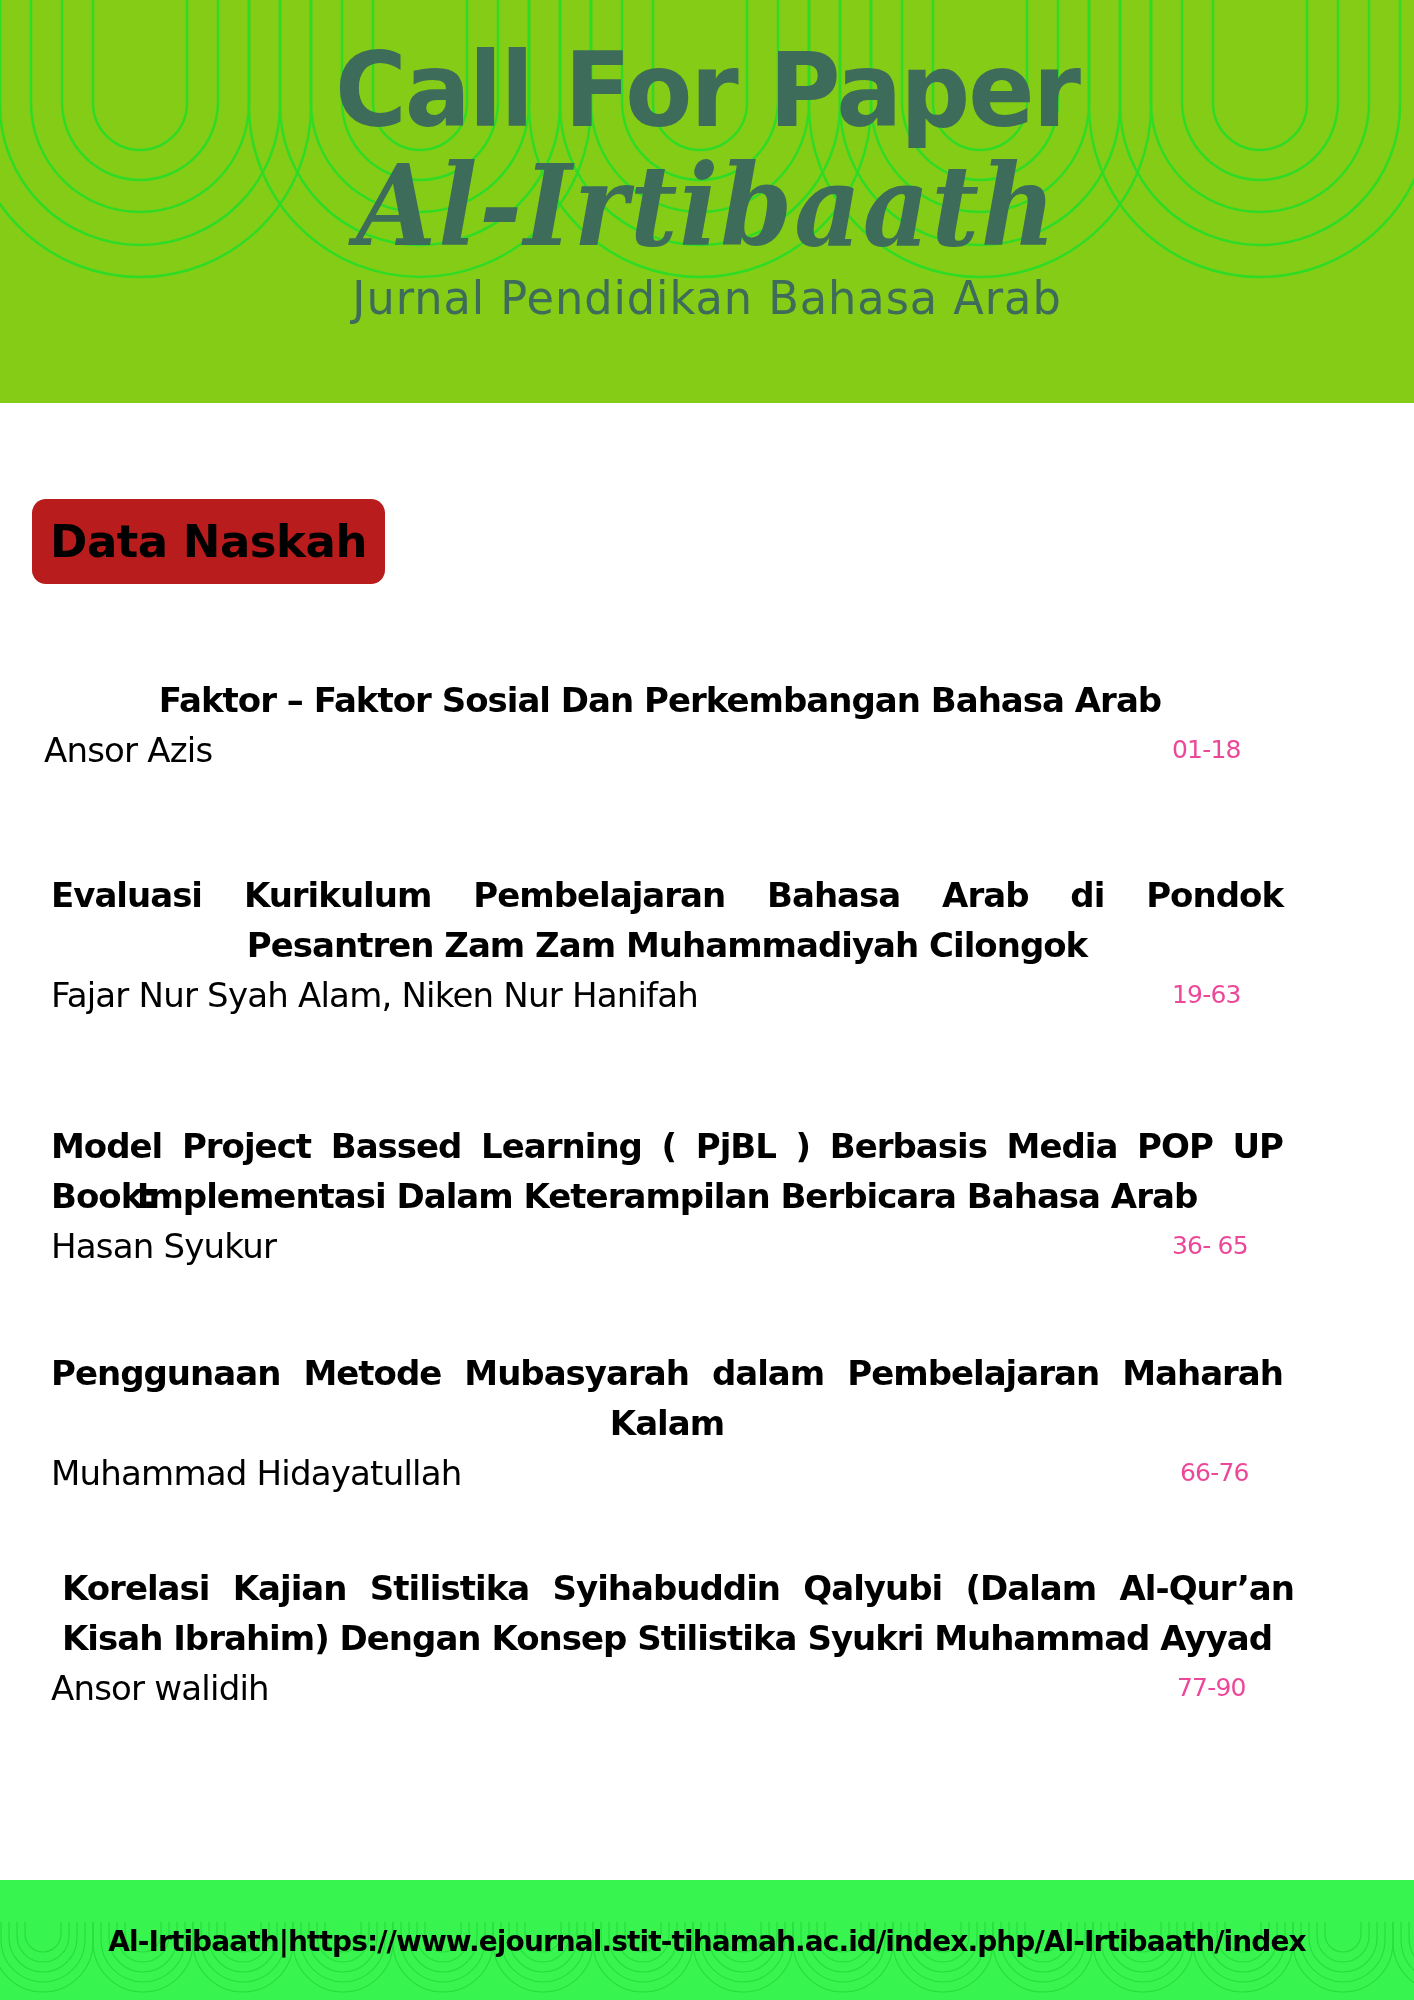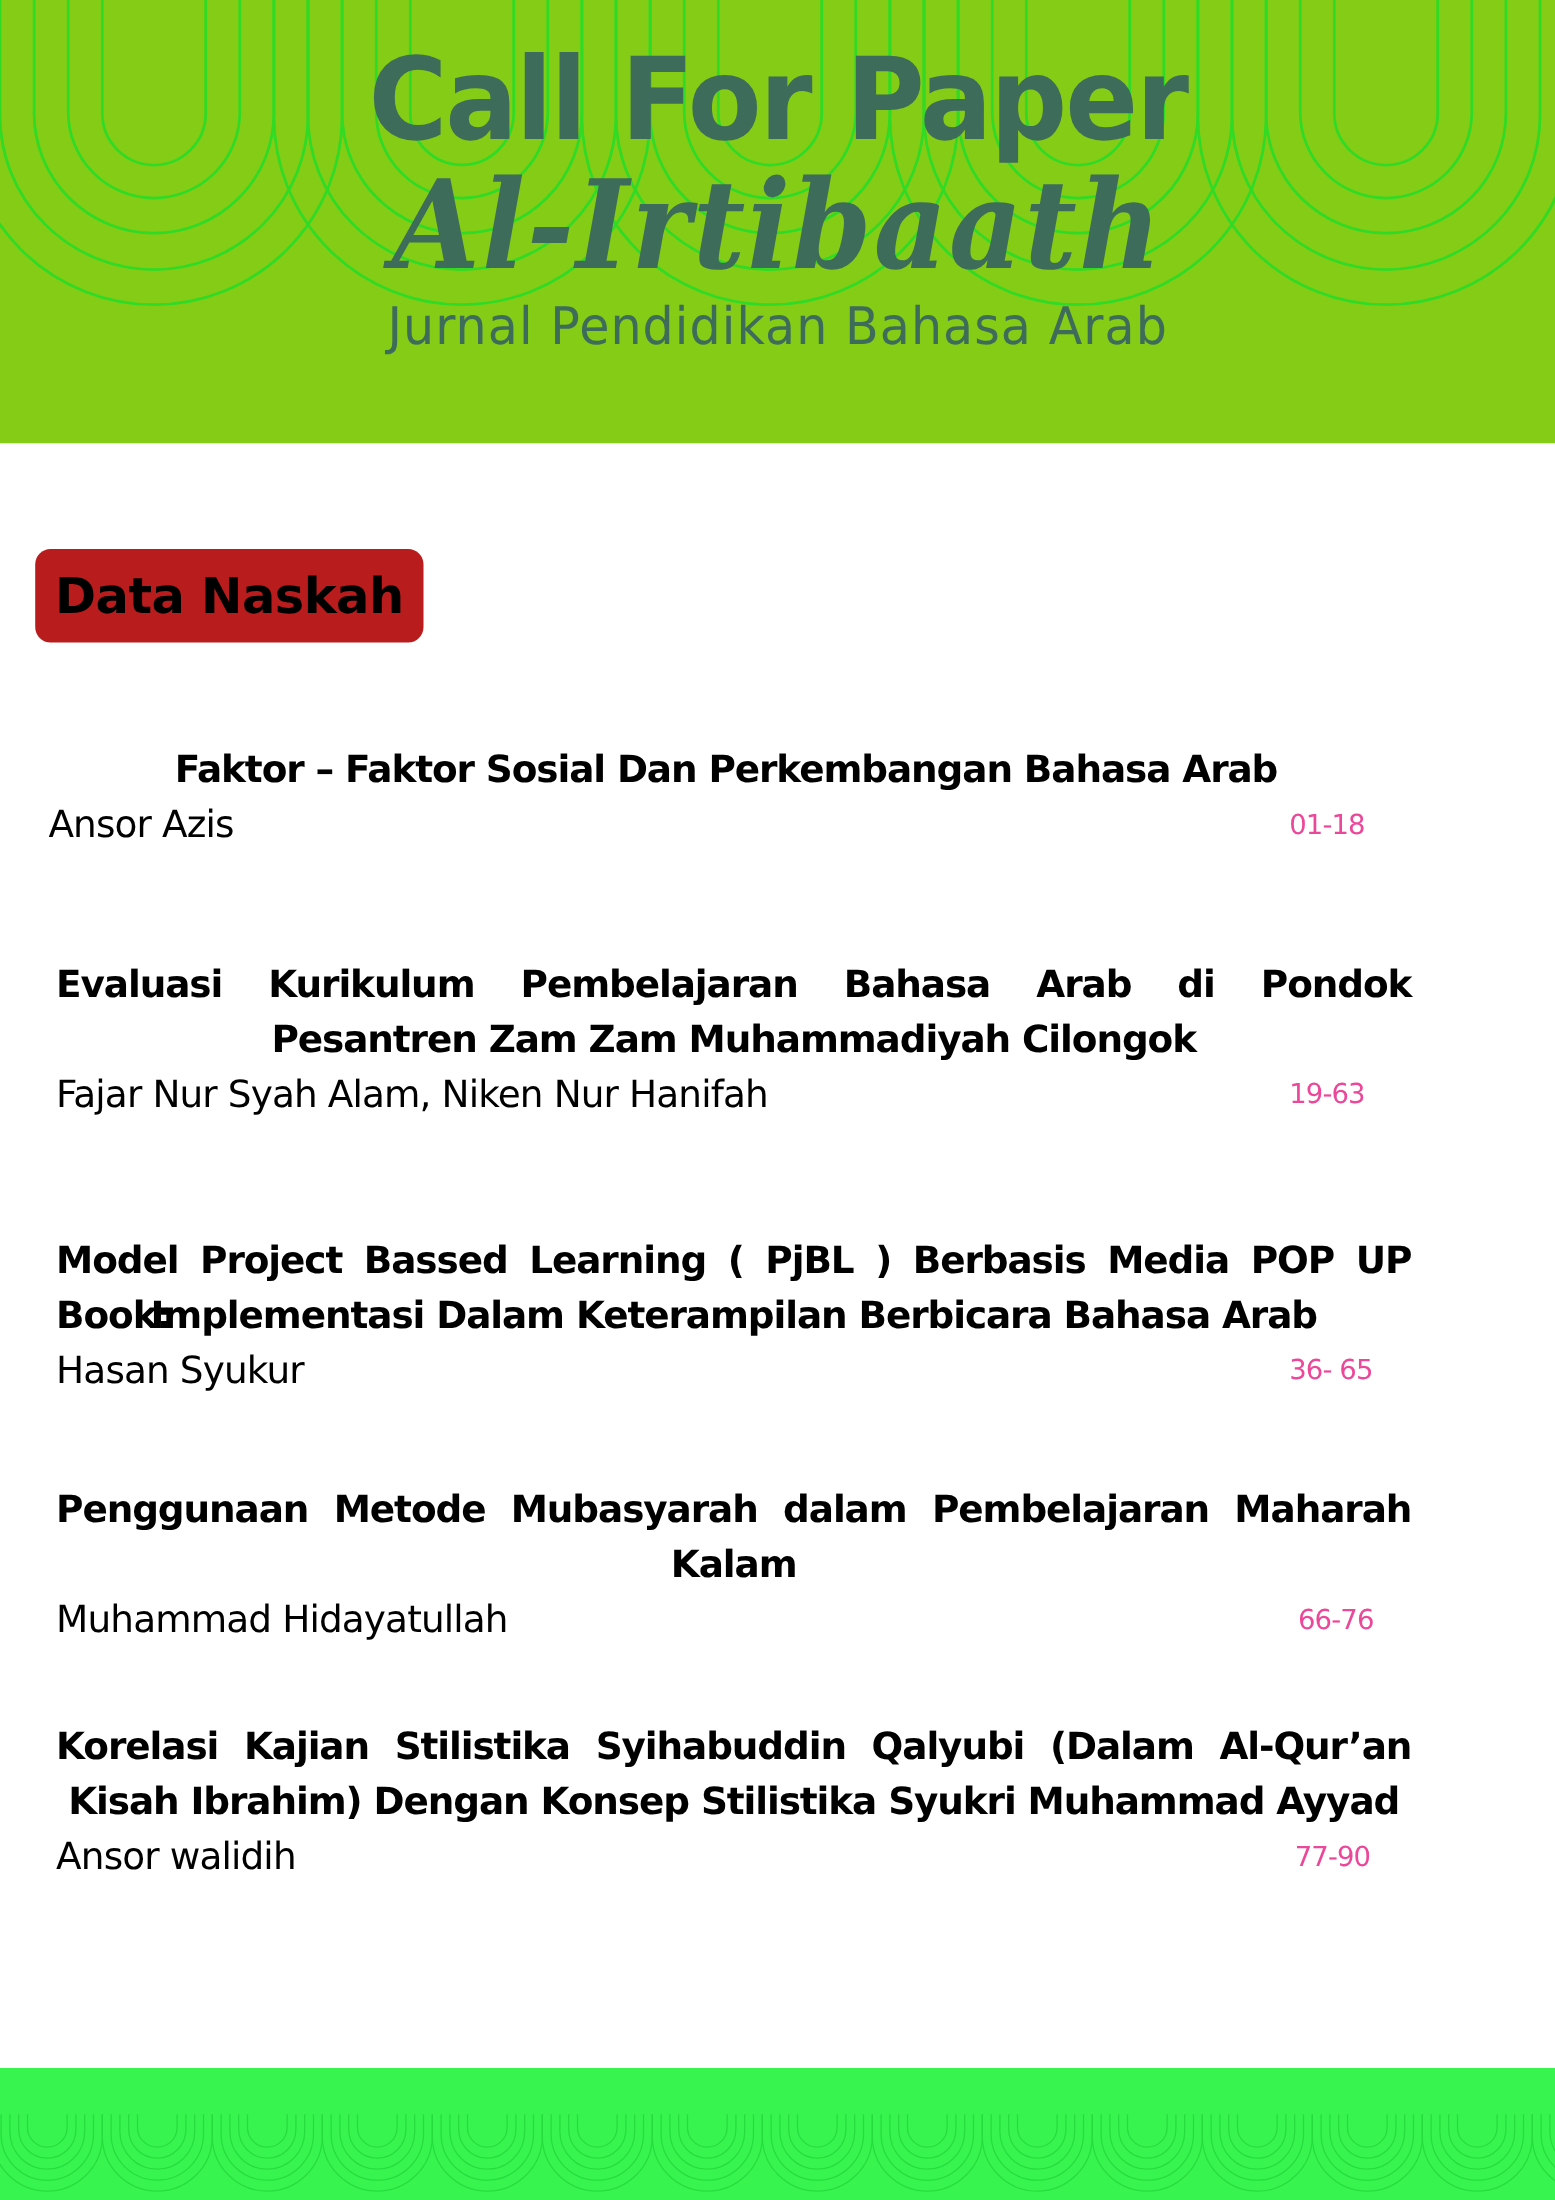--- a/index.html
+++ b/index.html
@@ -122,21 +122,21 @@
 </div>
 
 <div class="entry" style="top:1348px;">
   <div class="etitle" style="top:0; text-align-last:justify;">Penggunaan Metode Mubasyarah dalam Pembelajaran Maharah</div>
   <div class="etitle left" style="top:50px;">Kalam</div>
   <div class="author" style="top:100px;">Muhammad Hidayatullah</div>
   <div class="pages" style="left:1180px; top:100px;">66-76</div>
 </div>
 
 <div class="entry" style="top:1563px;">
-  <div class="etitle" style="top:0; text-align-last:justify;">Korelasi Kajian Stilistika Syihabuddin Qalyubi (Dalam Al-Qur’an</div>
+  <div class="etitle" style="top:0; text-align-last:justify;margin-left:11px;">Korelasi Kajian Stilistika Syihabuddin Qalyubi (Dalam Al-Qur’an</div>
   <div class="etitle left" style="top:50px;">Kisah Ibrahim) Dengan Konsep Stilistika Syukri Muhammad Ayyad</div>
   <div class="author" style="top:100px;">Ansor walidih</div>
   <div class="pages" style="left:1177px; top:100px;">77-90</div>
 </div>
 
 <div class="footer">
   <svg class="pattern" width="1414" height="120" viewBox="0 0 1414 120">
     <g fill="none" stroke="#22D83A" stroke-width="1.2" opacity="0.8">
         <path d="M 25 42 L 25 54 A 18 18 0 0 0 61 54 L 61 42"></path>
         <path d="M 17 42 L 17 56 A 26 26 0 0 0 69 56 L 69 42"></path>
@@ -208,13 +208,14 @@
         <path d="M 1309 42 L 1309 58 A 34 34 0 0 0 1377 58 L 1377 42"></path>
         <path d="M 1301 42 L 1301 60 A 42 42 0 0 0 1385 60 L 1385 42"></path>
         <path d="M 1293 42 L 1293 62 A 50 50 0 0 0 1393 62 L 1393 42"></path>
         <path d="M 1425 42 L 1425 54 A 18 18 0 0 0 1461 54 L 1461 42"></path>
         <path d="M 1417 42 L 1417 56 A 26 26 0 0 0 1469 56 L 1469 42"></path>
         <path d="M 1409 42 L 1409 58 A 34 34 0 0 0 1477 58 L 1477 42"></path>
         <path d="M 1401 42 L 1401 60 A 42 42 0 0 0 1485 60 L 1485 42"></path>
         <path d="M 1393 42 L 1393 62 A 50 50 0 0 0 1493 62 L 1493 42"></path>
       </g>
   </svg>
+  <div class="footer-text">Al-Irtibaath|https://www.ejournal.stit-tihamah.ac.id/index.php/Al-Irtibaath/index</div>
 </div>
 
 </body></html>

